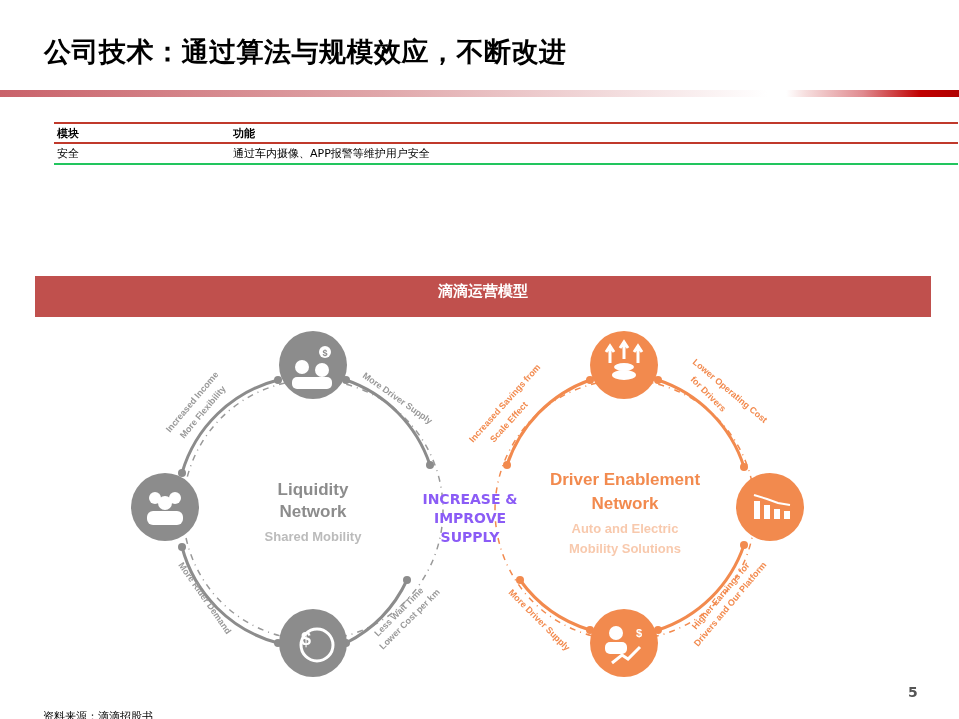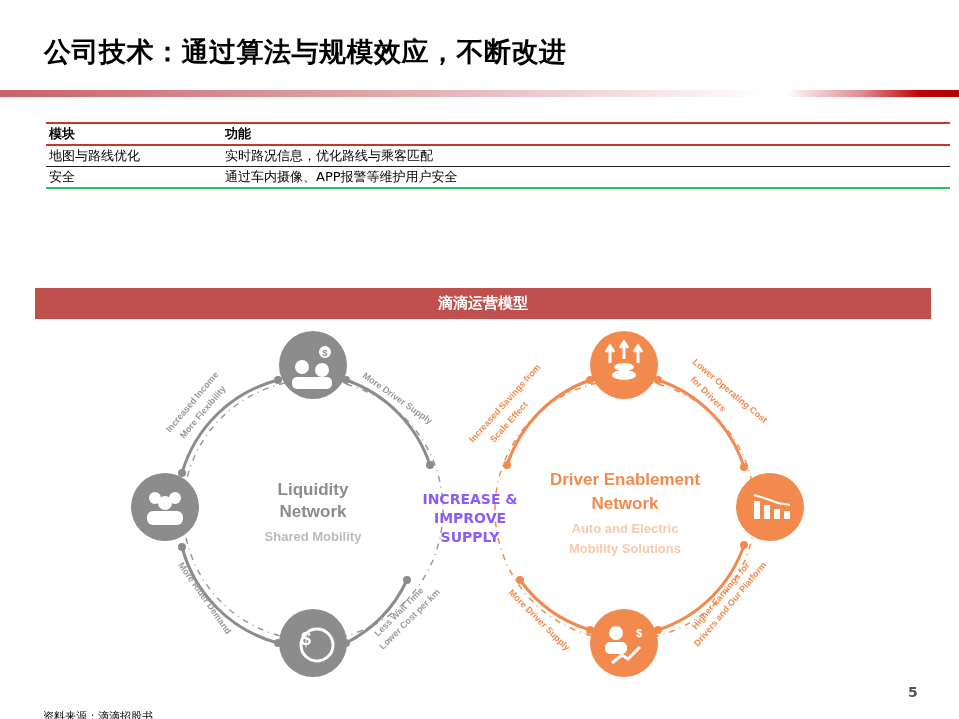--- a/index.html
+++ b/index.html
@@ -1,27 +1,27 @@
 <!DOCTYPE html>
 <html><head>
 <meta charset="utf-8">
 <style>
   * { box-sizing: border-box; margin: 0; padding: 0; }
   body { width: 959px; height: 719px; background: #ffffff; position: relative; overflow: hidden;
          font-family: "DejaVu Sans", "Liberation Sans", sans-serif; color: #000; }
   .title { position: absolute; left: 44px; top: 34px; font-size: 27px; font-weight: bold; letter-spacing: 0.5px; }
   .title-bar { position: absolute; left: 0; top: 90px; width: 959px; height: 7px;
     background: linear-gradient(to right, #c9626a 0%, #e0a7aa 40%, #ffffff 80%, #ffffff 82%, #f6dede 84%, #e08a8f 90%, #c00000 96%, #b00000 100%); }
-  table { position: absolute; left: 46px; top: 122px; width: 904px; border-collapse: collapse; font-size: 13px; }
+  table { position: absolute; left: 54px; top: 122px; width: 904px; border-collapse: collapse; font-size: 11px; }
   th, td { text-align: left; padding: 1px 3px; height: 21px; vertical-align: middle; }
   th { font-weight: bold; border-top: 2px solid #c0392b; border-bottom: 2px solid #c0392b; height: 20px; }
   td { border-bottom: 1.5px solid #222; }
   tr:last-child td { border-bottom: 2px solid #22c55e; }
   .col1 { width: 176px; }
-  .banner { position: absolute; left: 35px; top: 288px; width: 896px; height: 31px; background: #c0504d;
+  .banner { position: absolute; left: 35px; top: 276px; width: 896px; height: 41px; background: #c0504d;
     color: #fff; font-weight: bold; font-size: 15px; text-align: center; line-height: 31px; }
   .diagram { position: absolute; left: 130px; top: 325px; width: 700px; height: 360px; }
   .center-label { position: absolute; left: 400px; top: 490px; width: 140px; text-align: center;
     font-weight: bold; font-size: 14px; line-height: 19px; color: #8b5cf6; }
   .footer-src { position: absolute; left: 43px; top: 692px; font-size: 11px; margin-top: 17px; }
   .page-num { position: absolute; left: 908px; top: 684px; font-size: 14px; font-weight: bold; color: #555; }
 </style>
 </head>
 <body>
 
@@ -29,24 +29,20 @@
 <div class="title-bar"></div>
 
 <table>
   <thead>
     <tr>
       <th class="col1">模块</th>
       <th>功能</th>
     </tr>
   </thead>
   <tbody>
-    <tr>
-      <td>地图与路线优化</td>
-      <td>实时路况信息，优化路线与乘客匹配</td>
-    </tr>
     <tr>
       <td>安全</td>
       <td>通过车内摄像、APP报警等维护用户安全</td>
     </tr>
   </tbody>
 </table>
 
 <div class="banner">滴滴运营模型</div>
 
 <svg class="diagram" width="700" height="360" viewBox="0 0 700 360" xmlns="http://www.w3.org/2000/svg" font-family="Liberation Sans, sans-serif">

